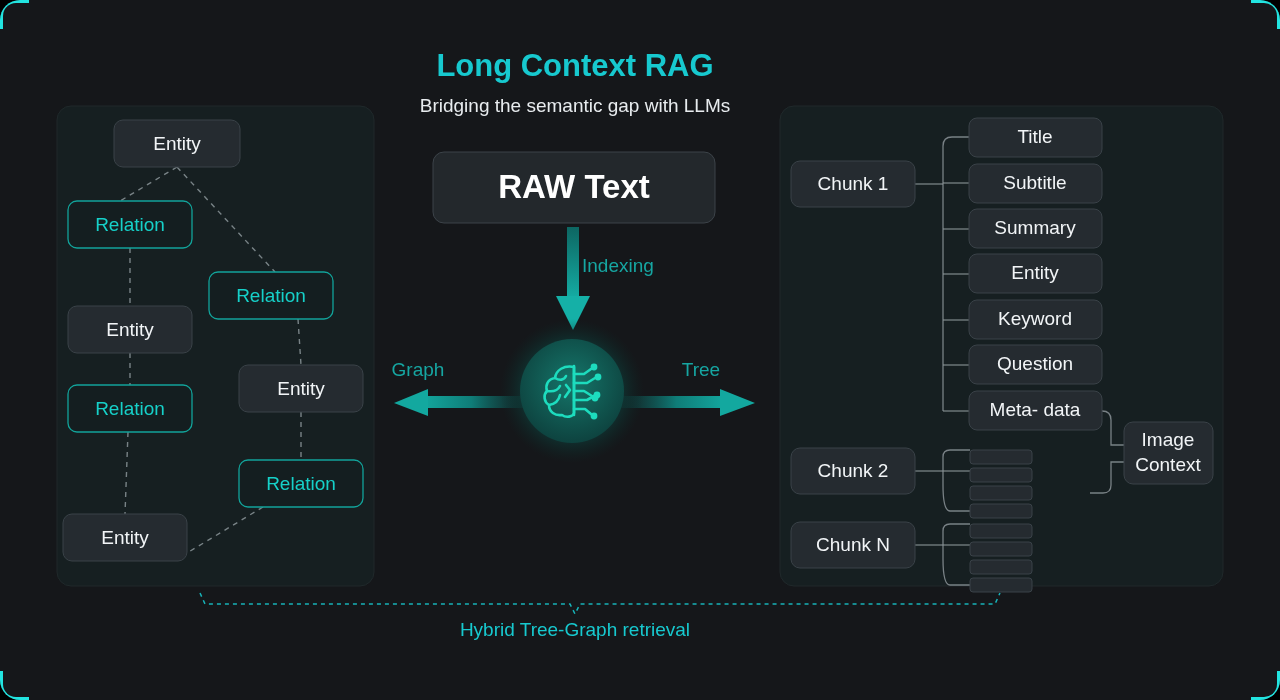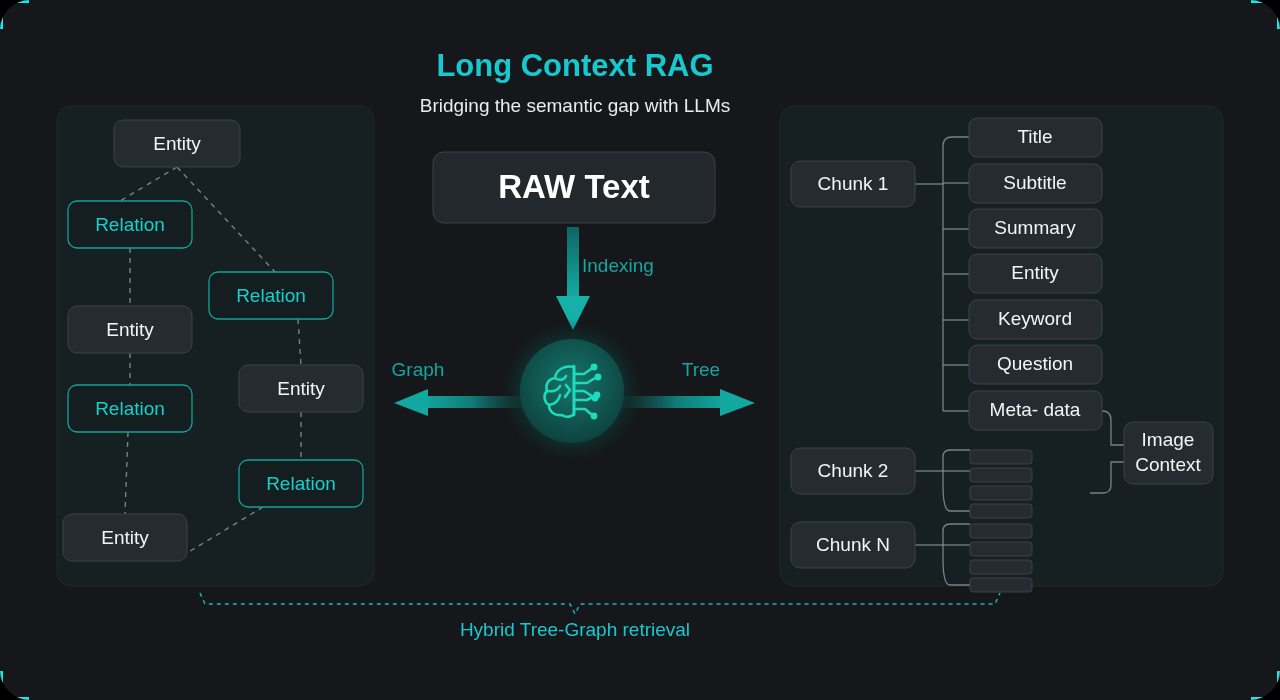--- a/index.html
+++ b/index.html
@@ -11,21 +11,21 @@
     width: 1280px;
     height: 700px;
     overflow: hidden;
     font-family: "Liberation Sans", sans-serif;
   }
   #stage {
     position: relative;
     width: 1280px;
     height: 700px;
     background: #15171a;
-    border-radius: 30px;
+    border-radius: 20px;
     overflow: hidden;
   }
   .corner-accent {
     position: absolute;
     width: 26px;
     height: 26px;
     pointer-events: none;
   }
   .corner-tl { top: 0; left: 0; border-top: 3px solid #22e4e0; border-left: 3px solid #22e4e0; border-top-left-radius: 16px; }
   .corner-tr { top: 0; right: 0; border-top: 3px solid #22e4e0; border-right: 3px solid #22e4e0; border-top-right-radius: 16px; }

